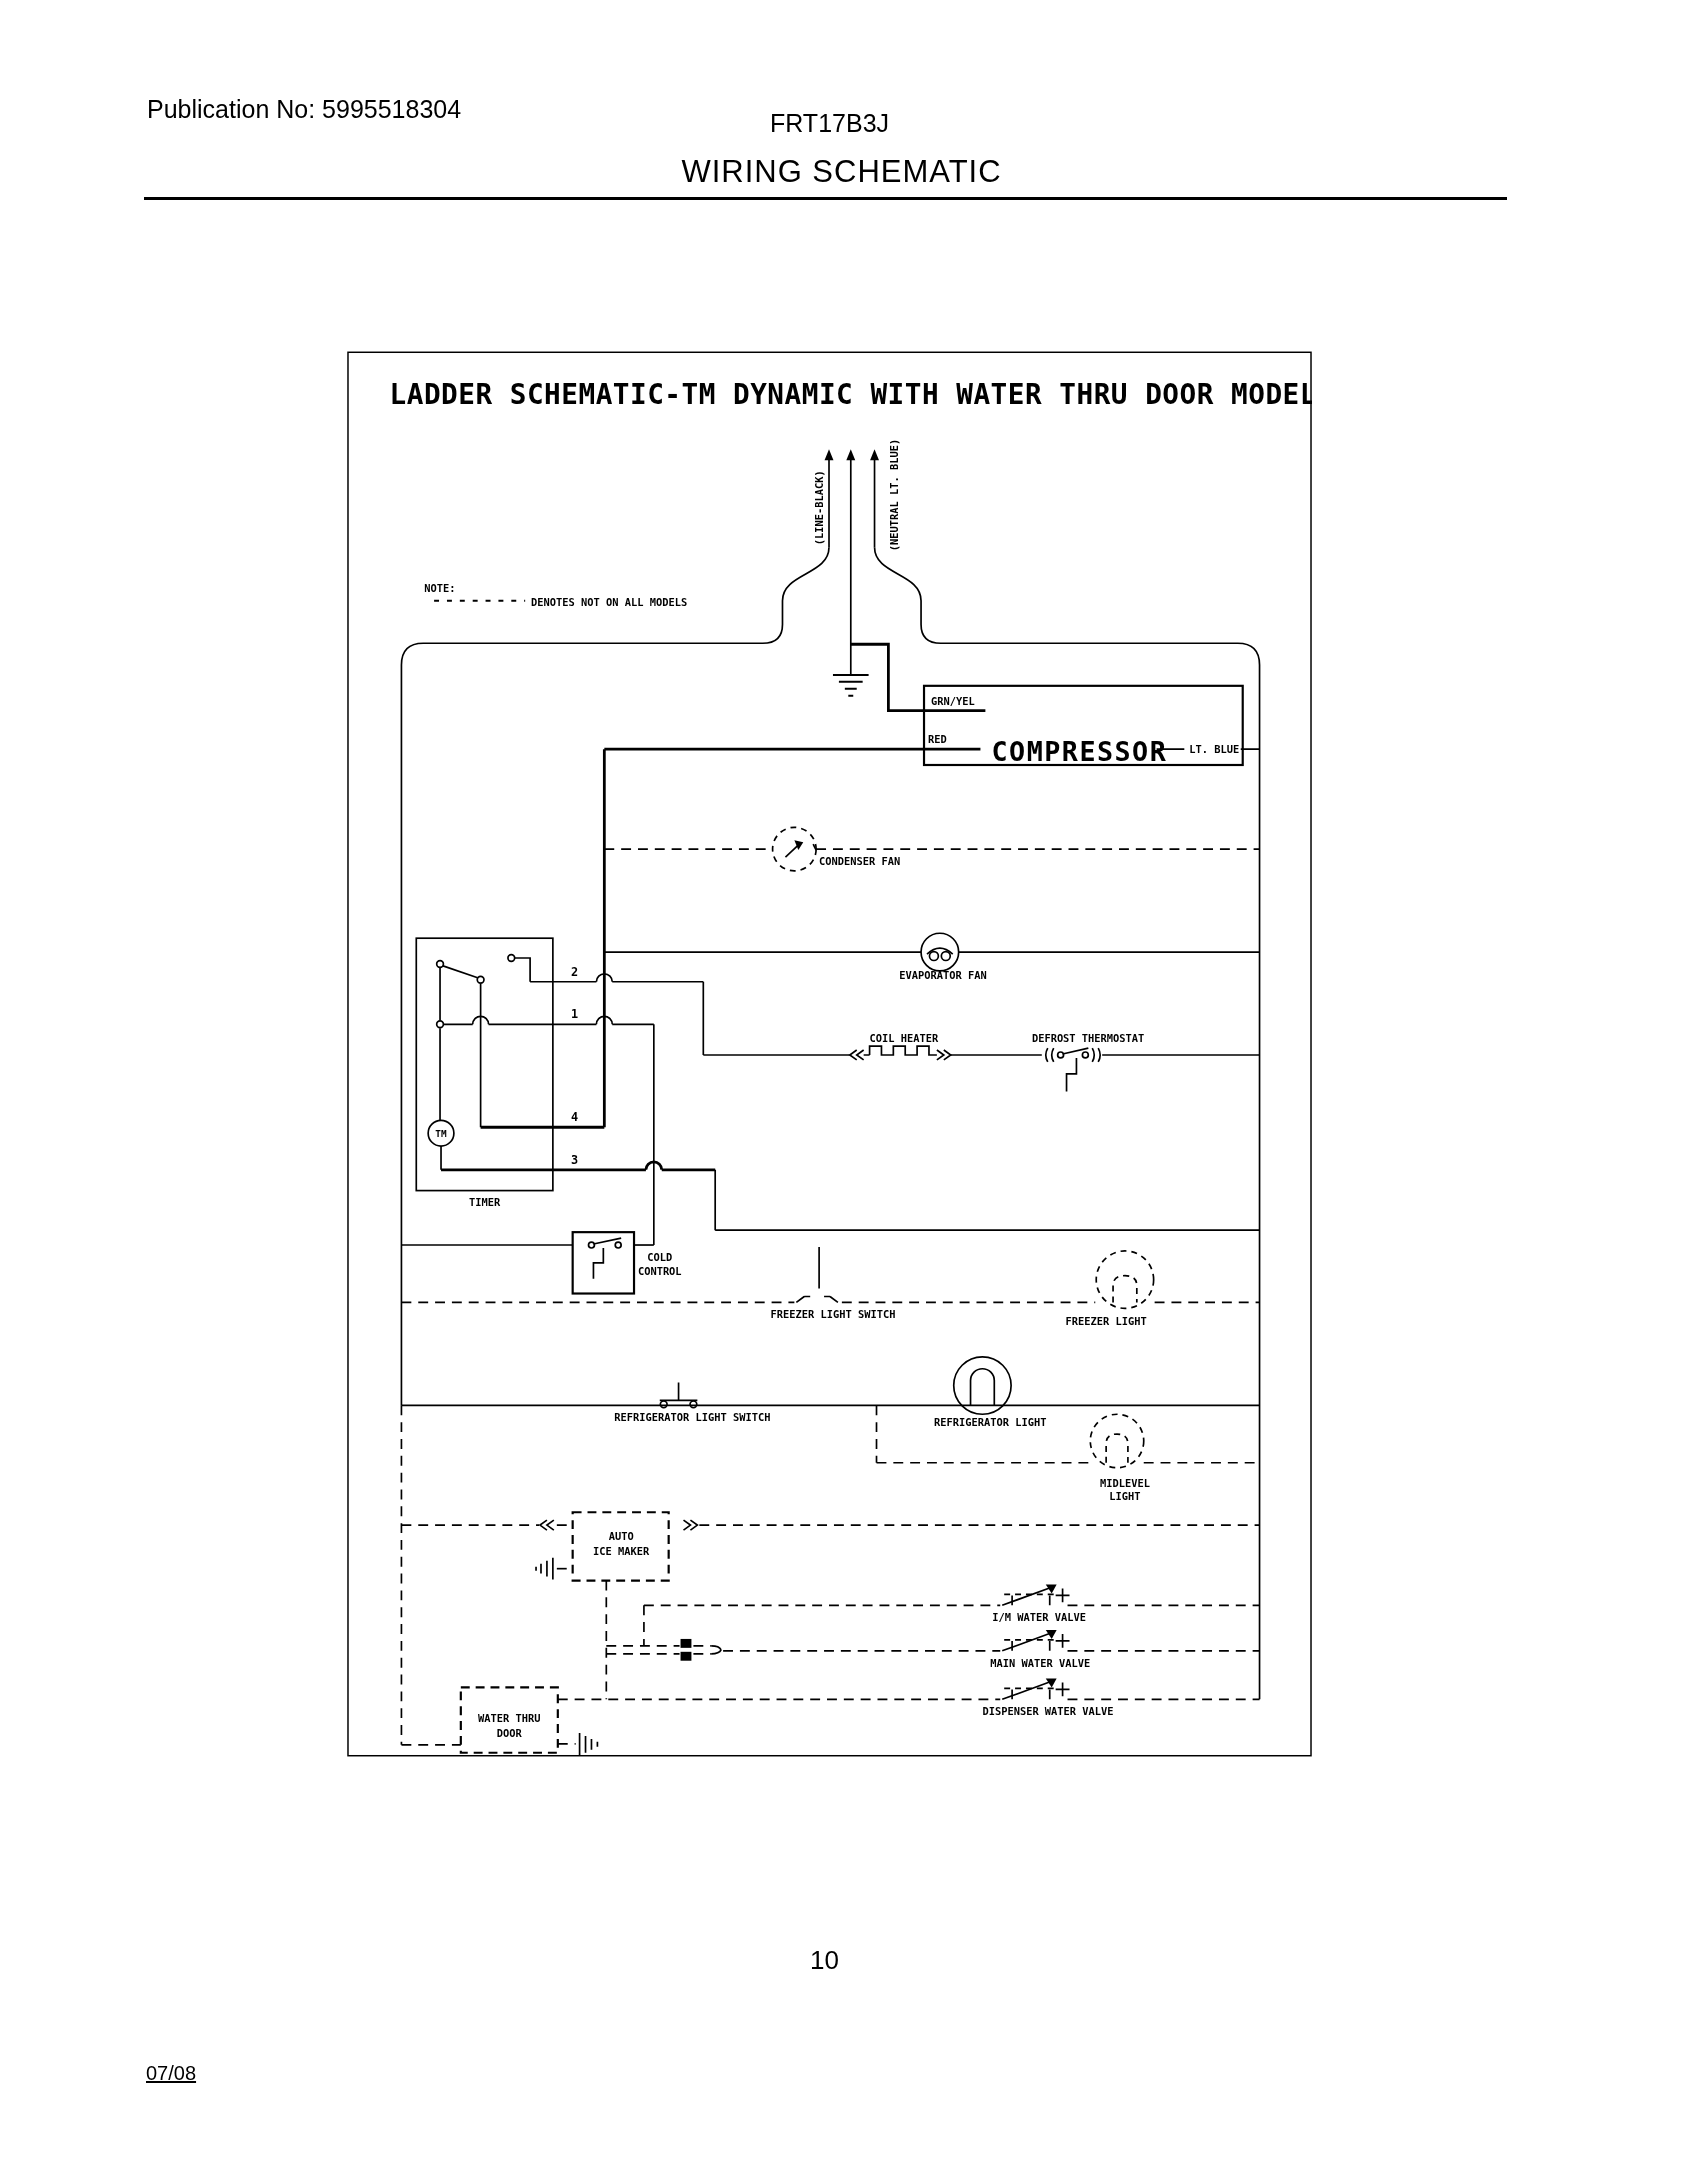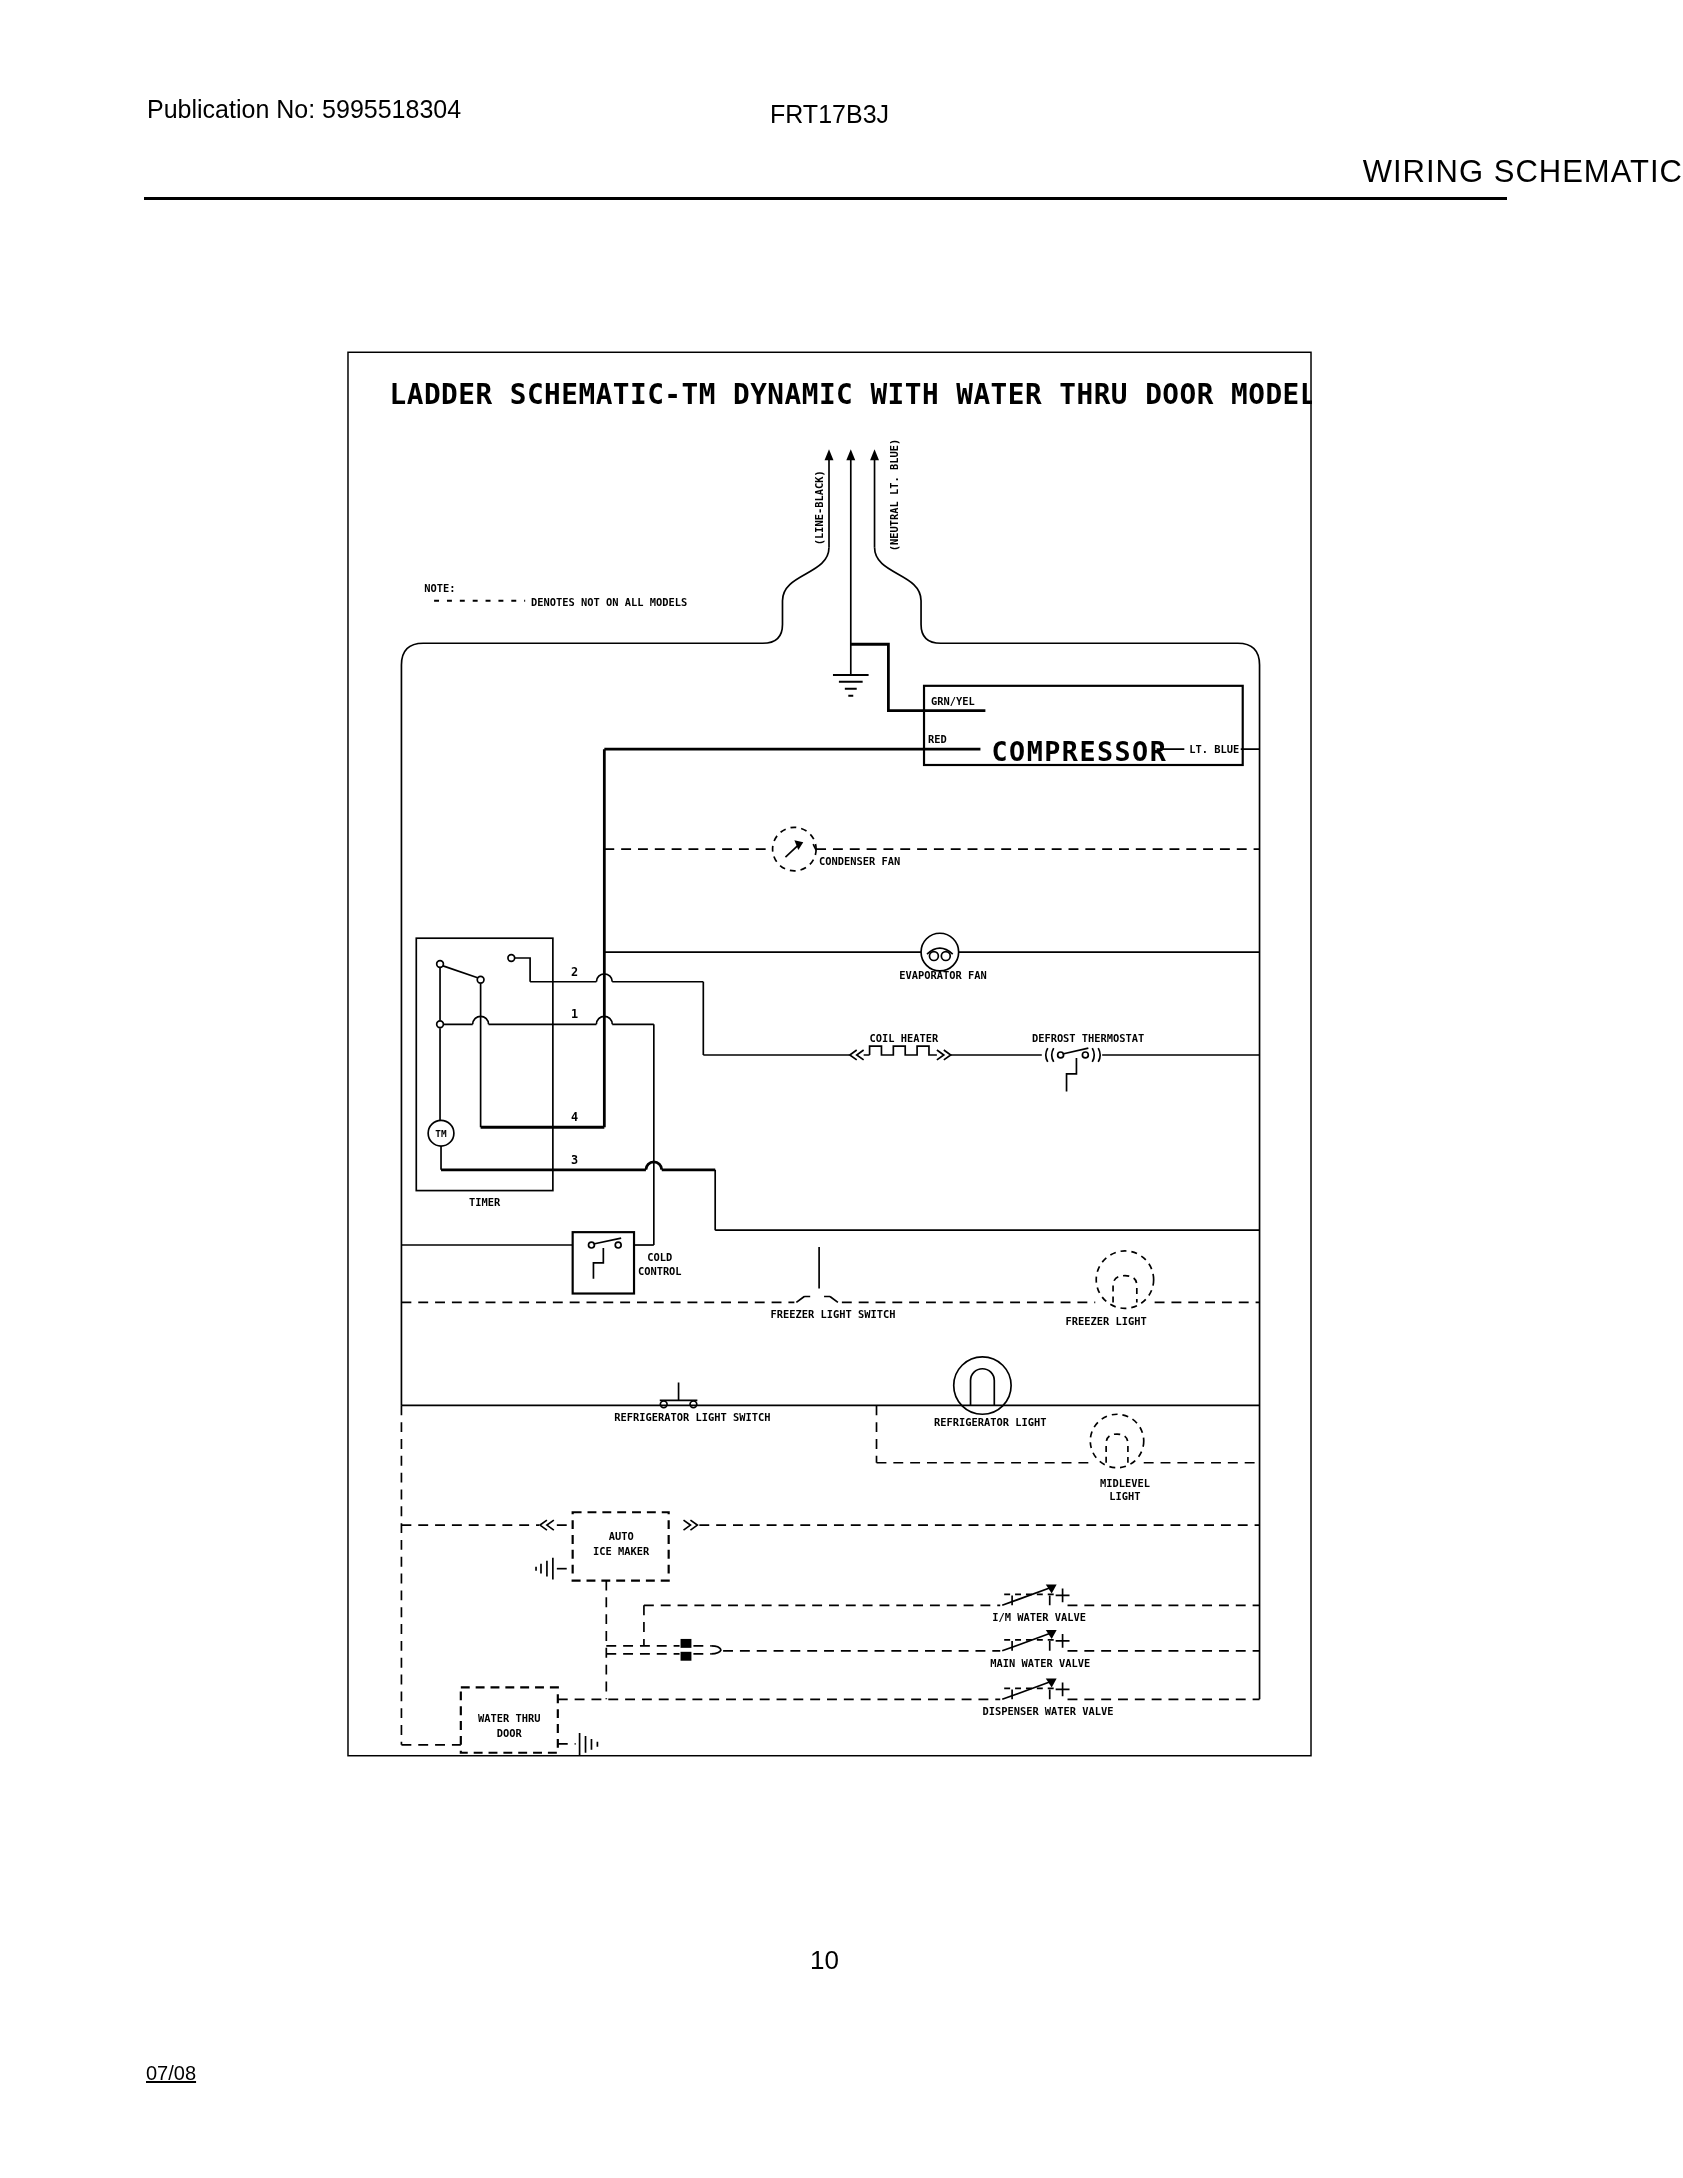--- a/index.html
+++ b/index.html
@@ -1,20 +1,20 @@
 <!DOCTYPE html>
 <html><head>
 <meta charset="utf-8">
 <style>
   html,body { margin:0; padding:0; background:#fff; }
   .page { position:relative; width:1683px; height:2178px; background:#fff;
           font-family:"Liberation Sans", sans-serif; color:#000; overflow:hidden; }
   .hdr-pub   { position:absolute; left:147px; top:95px;  font-size:25px; }
-  .hdr-model { position:absolute; left:770px; top:100px;  font-size:25px; }
-  .hdr-title { position:absolute; left:0; top:154px; width:1683px; text-align:right;
+  .hdr-model { position:absolute; left:770px; top:109px;  font-size:25px; }
+  .hdr-title { position:absolute; left:0; top:154px; width:1683px; text-align:center;
                font-size:31px; letter-spacing:1px; }
   .hdr-rule  { position:absolute; left:144px; top:197px; width:1363px; height:3px; background:#000; }
   .ftr-date  { position:absolute; left:146px; top:2062px; font-size:20px;text-decoration:underline; }
   .ftr-page  { position:absolute; left:810px; top:1945px; font-size:26px; }
   .diagram   { position:absolute; left:347px; top:351px; width:965px; height:1406px; }
 
   svg text { font-family:"DejaVu Sans Mono", monospace; font-weight:bold; fill:#000; stroke:none; }
   .t    { font-size:10.5px; }
   .tnum { font-size:12px; }
   .ttm  { font-size:9.5px; }

